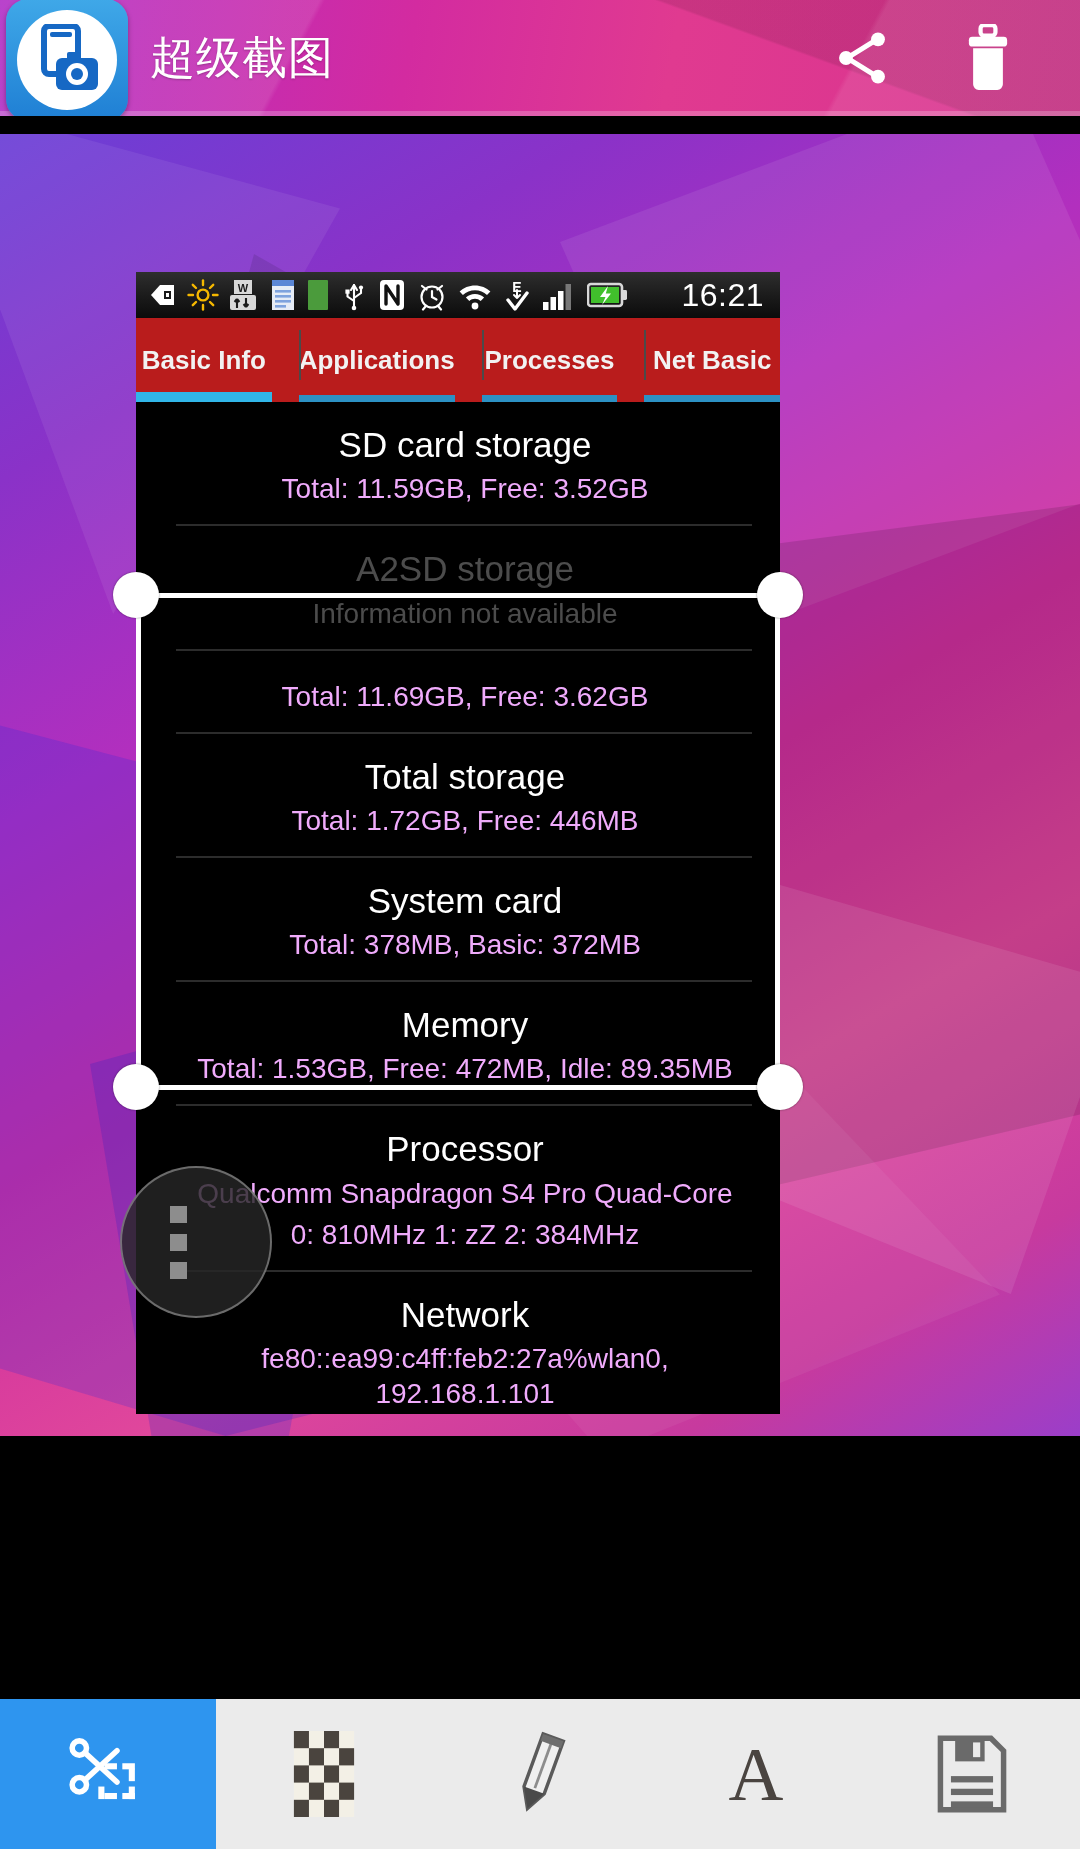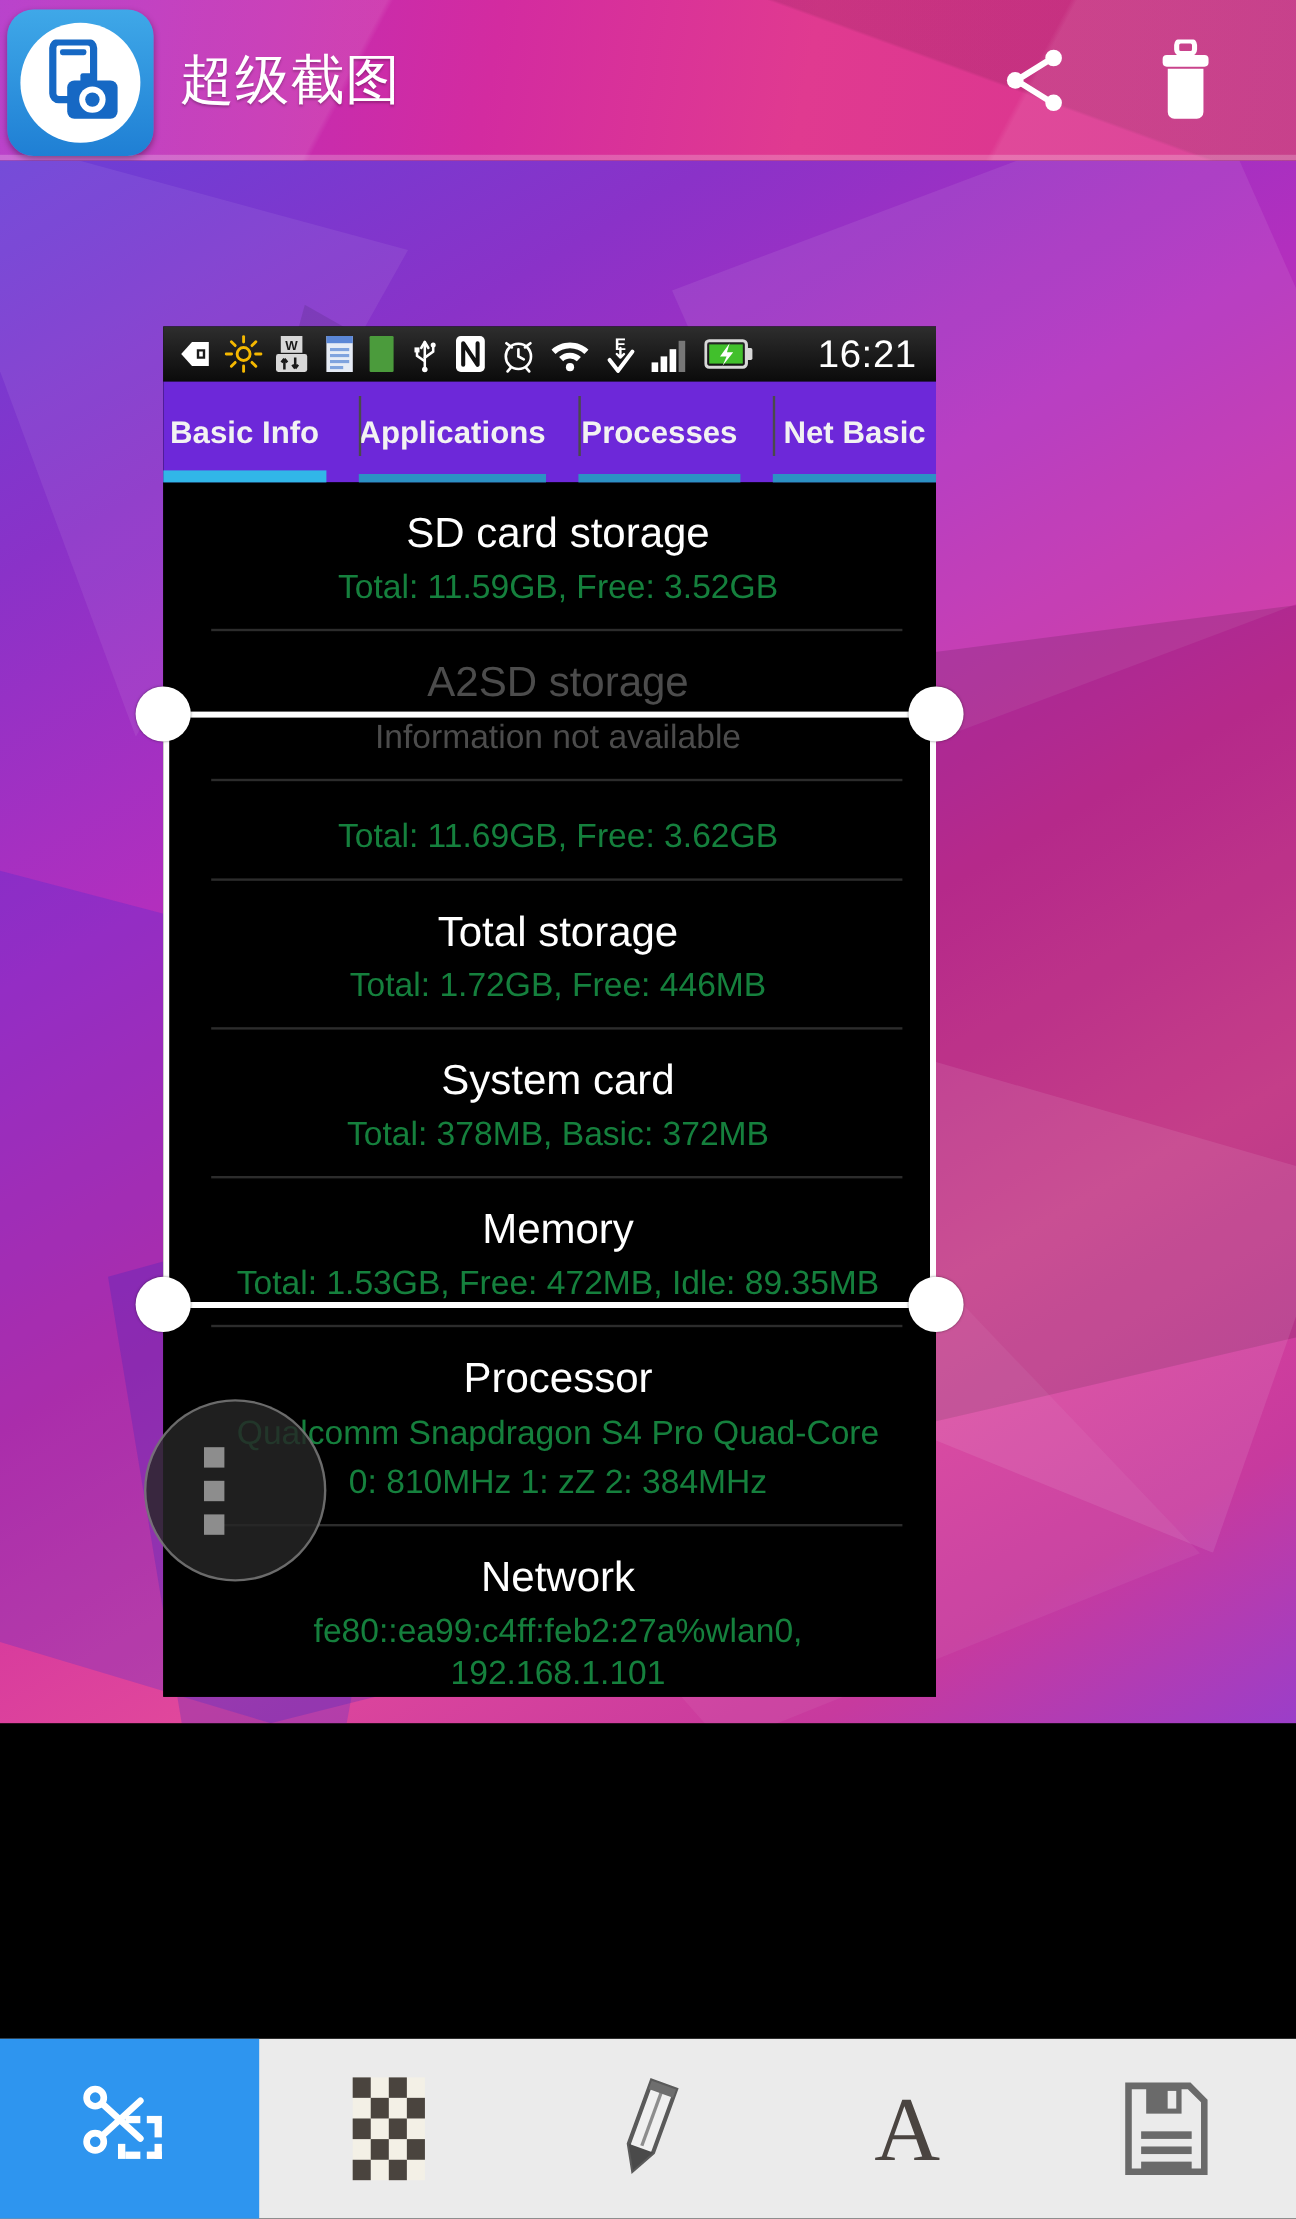--- a/index.html
+++ b/index.html
@@ -6,21 +6,21 @@
   html,body { width:1080px; height:1849px; }
   body {
     font-family:"Liberation Sans", sans-serif;
     background:#000;
     position:relative;
     overflow:hidden;
   }
 
   
   #appbar{
-    position:absolute; left:0; top:0; width:1080px; height:134px;
+    position:absolute; left:0; top:0; width:1080px; height:116px;
     background:linear-gradient(100deg,#b12ec6 0%,#d32ba0 38%,#e03a90 62%,#d8338f 100%);
     display:flex; align-items:center; overflow:hidden;
   }
   #appbar::before{
     content:""; position:absolute; inset:0;
     background:
       linear-gradient(118deg, rgba(255,255,255,0.10) 0 28%, rgba(0,0,0,0) 28.5%),
       linear-gradient(-62deg, rgba(255,255,255,0.09) 0 22%, rgba(0,0,0,0) 22.5%),
       linear-gradient(200deg, rgba(0,0,0,0.10) 0 30%, rgba(0,0,0,0) 30.5%);
     pointer-events:none;
@@ -88,37 +88,37 @@
     background:linear-gradient(180deg,#2e2e2e 0%,#1a1a1a 55%,#0b0b0b 100%);
     display:flex; align-items:center; padding:0 10px 0 14px; gap:11px;
   }
   .sb-ico{ display:flex; align-items:center; justify-content:center; }
   .sb-time{
     margin-left:auto; color:#fff; font-size:32px; font-weight:400;
     letter-spacing:0.5px; padding-right:6px;
   }
 
   
-  .tabbar{ display:flex; height:84px; background:#6d28d9;gap:27px; }
+  .tabbar{ display:flex; height:84px; background:#b91c1c;gap:27px; }
   .tab{
     flex:1; position:relative; display:flex; align-items:center; justify-content:center;
     color:#f2f2f2; font-size:26px; font-weight:bold;
   }
   .tab + .tab::before{
     content:""; position:absolute; left:0; top:12px; bottom:22px; width:2px;
     background:#4a4a4a;
   }
   .tab .ul{ position:absolute; left:0; right:0; bottom:0; height:7px; background:#2c91c4; }
   .tab.active .ul{ height:10px; background:#31b6e8; }
 
   
   .list{ padding:0 0 0 0; background:#000; }
   .row{ padding:22px 28px 18px 42px; position:relative;text-align:center; }
   .row .title{ color:#ffffff; font-size:35px; font-weight:400; line-height:1.18; }
-  .row .sub{ color:#15803d; font-size:28px; font-weight:400; line-height:1.25; margin-top:6px; }
+  .row .sub{ color:#f0abfc; font-size:28px; font-weight:400; line-height:1.25; margin-top:6px; }
   .row.dim .title{ color:#4c4c4c; }
   .row.dim .sub{ color:#4c4c4c; }
   .sep{ height:2px; background:#2c2c2c; margin:0 28px 0 40px; }
 
   
   #crop-overlay{ position:absolute; left:0; top:0; width:1080px; height:1849px; pointer-events:none; }
   .crop-line{ position:absolute; background:#ffffff; }
   .crop-handle{
     position:absolute; width:46px; height:46px; border-radius:50%;
     background:#ffffff; box-shadow:0 0 2px rgba(0,0,0,.5);

